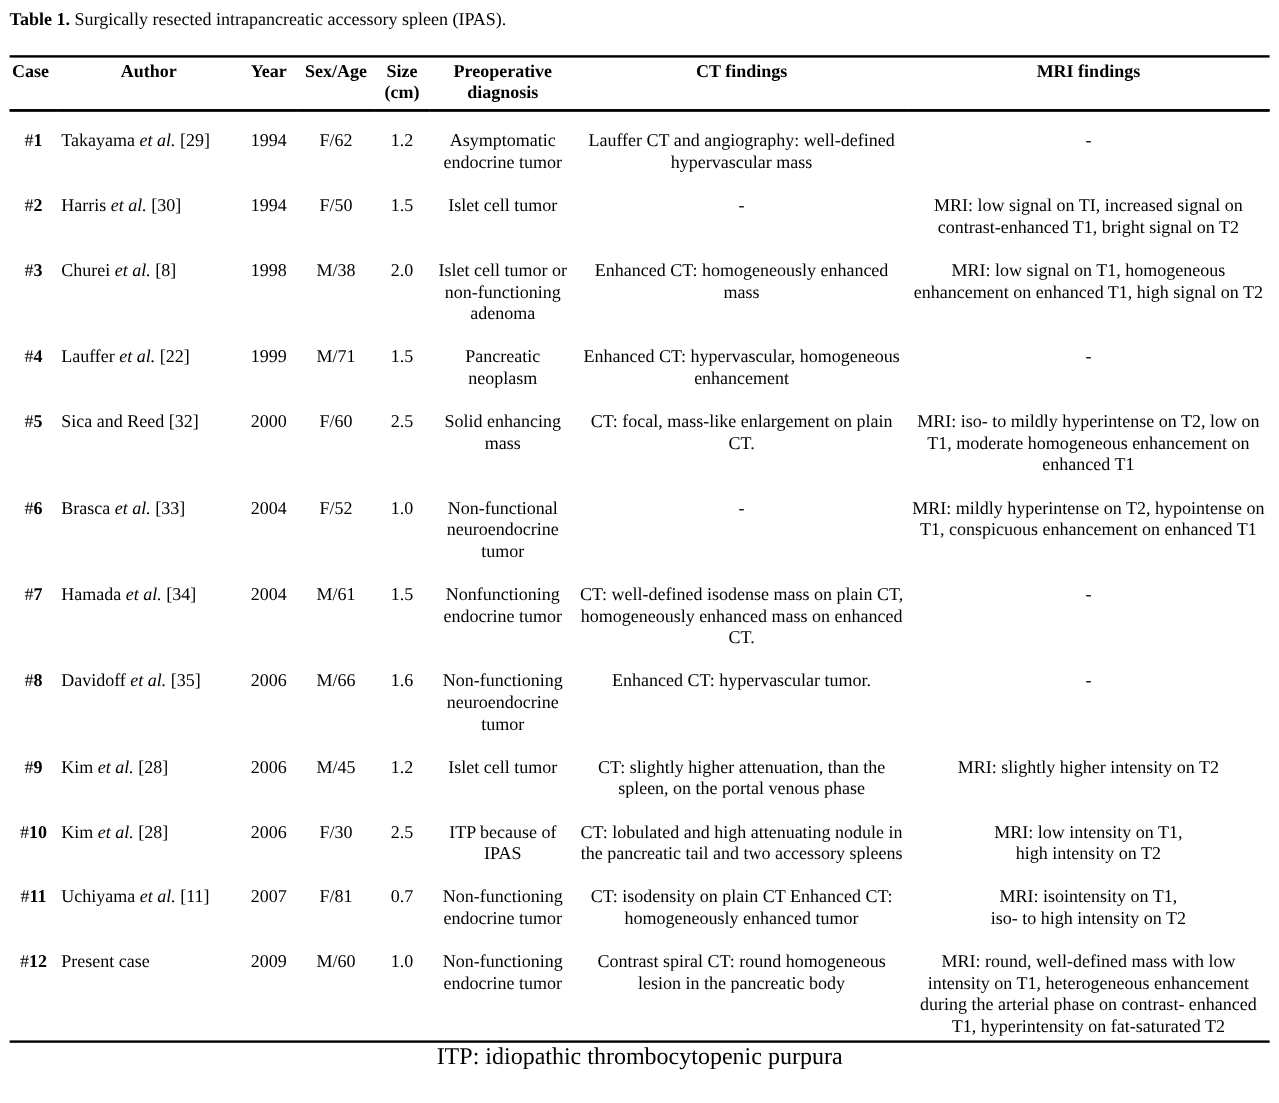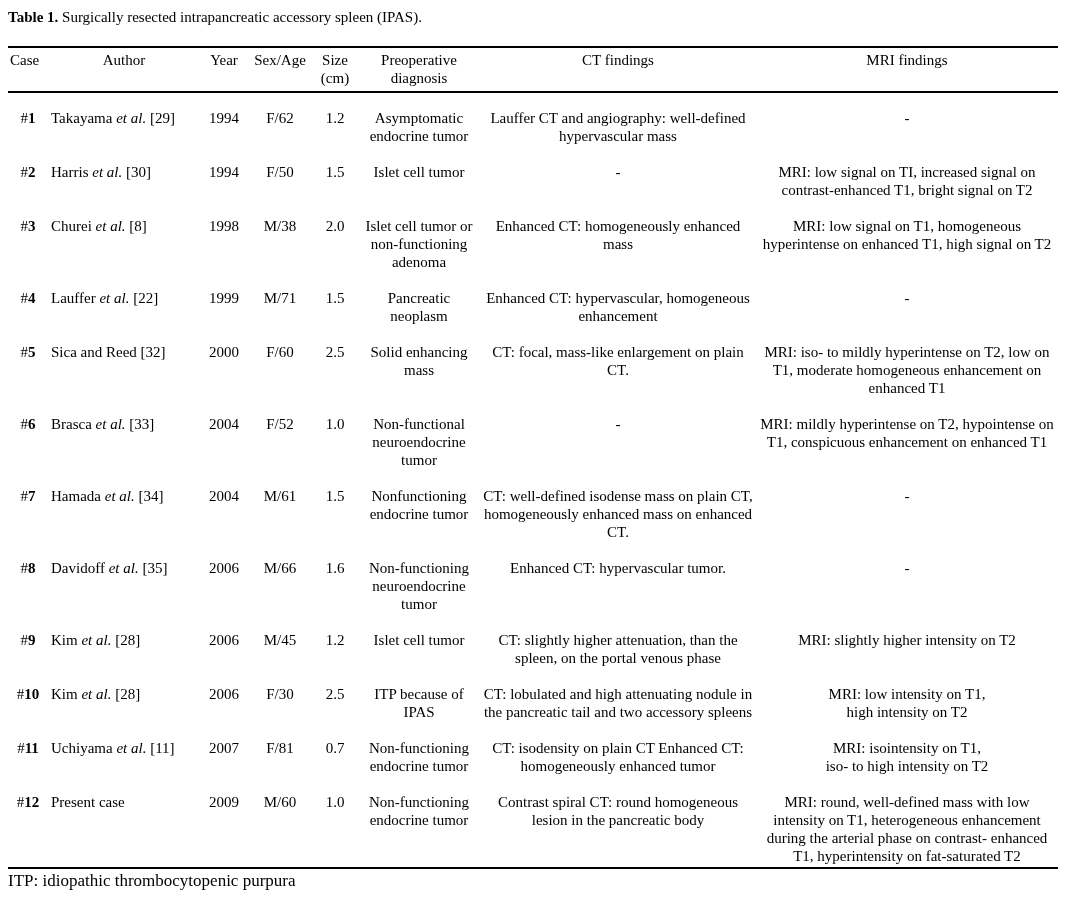--- a/index.html
+++ b/index.html
@@ -15,21 +15,21 @@
   .table-title .title-label { font-weight: bold; }
 
   table.data-table {
     width: 100%;
     border-collapse: collapse;
     table-layout: fixed;
     font-size: 15px;
     line-height: 18px;
   }
   thead th {
-    font-weight: normal;
+    font-weight: bold;
     vertical-align: top;
     text-align: center;
     padding: 3px 2px 4px 2px;
     border-bottom: 2px solid #000;
     white-space: pre-line;
     margin-left: 16px;
   }
   thead th.col-case { text-align: left; }
   thead th.col-author { text-align: center; }
 
@@ -37,24 +37,25 @@
     vertical-align: top;
     text-align: center;
     padding: 16px 3px 2px 3px;
     white-space: pre-line;
   }
   tbody td.cell-author { text-align: left; }
   tbody td.cell-case .case-num { font-weight: bold; }
   .etal { font-style: italic; }
 
   .footnote {
-    font-size: 17px;
+    font-size: 20px;
     line-height: 18px;
     border-top: 2px solid #000;
     padding: 3px 0 6px 0;
+    text-align: center;
   }
 </style>
 </head>
 <body>
 
 <div class="page">
 
   <div class="table-title">
     <span class="title-label">Table 1.</span><span> Surgically resected intrapancreatic accessory spleen (IPAS).</span>
   </div>
@@ -108,21 +109,21 @@
   </tr>
 
   <tr>
     <td class="cell-case"><span class="case-hash">#</span><span class="case-num">3</span></td>
     <td class="cell-author"><span>Churei </span><span class="etal">et al.</span><span> [8]</span></td>
     <td class="cell-year">1998</td>
     <td class="cell-sex-age">M/38</td>
     <td class="cell-size">2.0</td>
     <td class="cell-diagnosis">Islet cell tumor or non-functioning adenoma</td>
     <td class="cell-ct">Enhanced CT: homogeneously enhanced mass</td>
-    <td class="cell-mri">MRI: low signal on T1, homogeneous hyperintense on enhanced T1, high signal on T2</td>
+    <td class="cell-mri">MRI: low signal on T1, homogeneous enhancement on enhanced T1, high signal on T2</td>
   </tr>
 
   <tr>
     <td class="cell-case"><span class="case-hash">#</span><span class="case-num">4</span></td>
     <td class="cell-author"><span>Lauffer </span><span class="etal">et al.</span><span> [22]</span></td>
     <td class="cell-year">1999</td>
     <td class="cell-sex-age">M/71</td>
     <td class="cell-size">1.5</td>
     <td class="cell-diagnosis">Pancreatic neoplasm</td>
     <td class="cell-ct">Enhanced CT: hypervascular, homogeneous enhancement</td>

